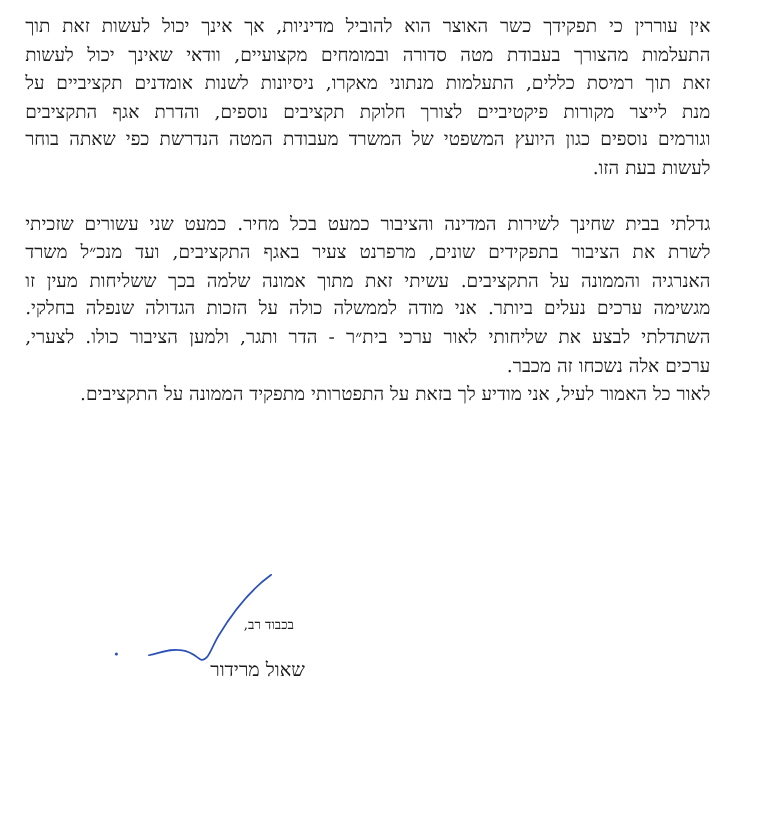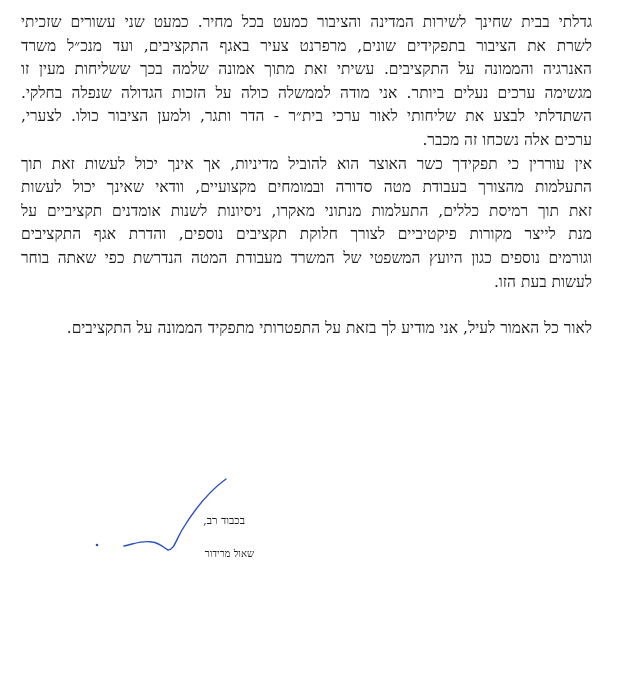--- a/index.html
+++ b/index.html
@@ -4,47 +4,47 @@
 <style>
   html, body { margin:0; padding:0; background:#ffffff; }
   body { width:632px; height:687px; position:relative; overflow:hidden;
          font-family:"DejaVu Serif","Liberation Serif",serif; color:#1a1a1a; }
   .doc { position:absolute; left:21px; top:11px; width:571px; direction:rtl; }
   .para { margin:0; font-size:15.5px; line-height:23.6px; text-align:justify; text-align-last:right; }
   .line { display:block; white-space:nowrap; text-align-last:justify; }
   .line.last { text-align-last:right; }
   .p1 { margin-bottom:23px; }
   .p2 { margin-bottom:0; }
-  .p3 { margin-top:16px; }
+  .p3 { margin-top:0; }
   .signature-block { position:absolute; left:80px; top:470px; width:180px; height:110px; }
   .closing { position:absolute; right:0; top:44px; left:0; text-align:right; direction:rtl;
              font-size:11px; padding-right:15px; }
   .signer { position:absolute; right:0; top:78px; left:0; text-align:right; direction:rtl;
-            font-size:10px; padding-right:6px; }
+            font-size:16px; padding-right:6px; }
   svg.sig { position:absolute; left:0; top:0; width:180px; height:110px; overflow:visible; }
 </style>
 </head>
 <body>
 
 <div class="doc">
+  <p class="para p1">
+    <span class="line">אין עוררין כי תפקידך כשר האוצר הוא להוביל מדיניות, אך אינך יכול לעשות זאת תוך</span>
+    <span class="line">התעלמות מהצורך בעבודת מטה סדורה ובמומחים מקצועיים, וודאי שאינך יכול לעשות</span>
+    <span class="line">זאת תוך רמיסת כללים, התעלמות מנתוני מאקרו, ניסיונות לשנות אומדנים תקציביים על</span>
+    <span class="line">מנת לייצר מקורות פיקטיביים לצורך חלוקת תקציבים נוספים, והדרת אגף התקציבים</span>
+    <span class="line">וגורמים נוספים כגון היועץ המשפטי של המשרד מעבודת המטה הנדרשת כפי שאתה בוחר</span>
+    <span class="line last">לעשות בעת הזו.</span>
+  </p>
   <p class="para p2">
     <span class="line">גדלתי בבית שחינך לשירות המדינה והציבור כמעט בכל מחיר. כמעט שני עשורים שזכיתי</span>
     <span class="line">לשרת את הציבור בתפקידים שונים, מרפרנט צעיר באגף התקציבים, ועד מנכ״ל משרד</span>
     <span class="line">האנרגיה והממונה על התקציבים. עשיתי זאת מתוך אמונה שלמה בכך ששליחות מעין זו</span>
     <span class="line">מגשימה ערכים נעלים ביותר. אני מודה לממשלה כולה על הזכות הגדולה שנפלה בחלקי.</span>
     <span class="line">השתדלתי לבצע את שליחותי לאור ערכי בית״ר - הדר ותגר, ולמען הציבור כולו. לצערי,</span>
     <span class="line last">ערכים אלה נשכחו זה מכבר.</span>
-  </p>
-  <p class="para p1">
-    <span class="line">אין עוררין כי תפקידך כשר האוצר הוא להוביל מדיניות, אך אינך יכול לעשות זאת תוך</span>
-    <span class="line">התעלמות מהצורך בעבודת מטה סדורה ובמומחים מקצועיים, וודאי שאינך יכול לעשות</span>
-    <span class="line">זאת תוך רמיסת כללים, התעלמות מנתוני מאקרו, ניסיונות לשנות אומדנים תקציביים על</span>
-    <span class="line">מנת לייצר מקורות פיקטיביים לצורך חלוקת תקציבים נוספים, והדרת אגף התקציבים</span>
-    <span class="line">וגורמים נוספים כגון היועץ המשפטי של המשרד מעבודת המטה הנדרשת כפי שאתה בוחר</span>
-    <span class="line last">לעשות בעת הזו.</span>
   </p>
   <p class="para p3">
     <span class="line last">לאור כל האמור לעיל, אני מודיע לך בזאת על התפטרותי מתפקיד הממונה על התקציבים.</span>
   </p>
 </div>
 
 <div class="signature-block">
   <svg class="sig" viewBox="0 0 180 110">
     <circle cx="17" cy="75" r="1.3" fill="#2b50b8"></circle>
     <path d="M44,76 C54,74 62,70 72,72 C80,73 84,78 88,80 C94,80 96,70 102,60 C114,40 128,22 146,9" fill="none" stroke="#2b50b8" stroke-width="1.4" stroke-linecap="round"></path>

